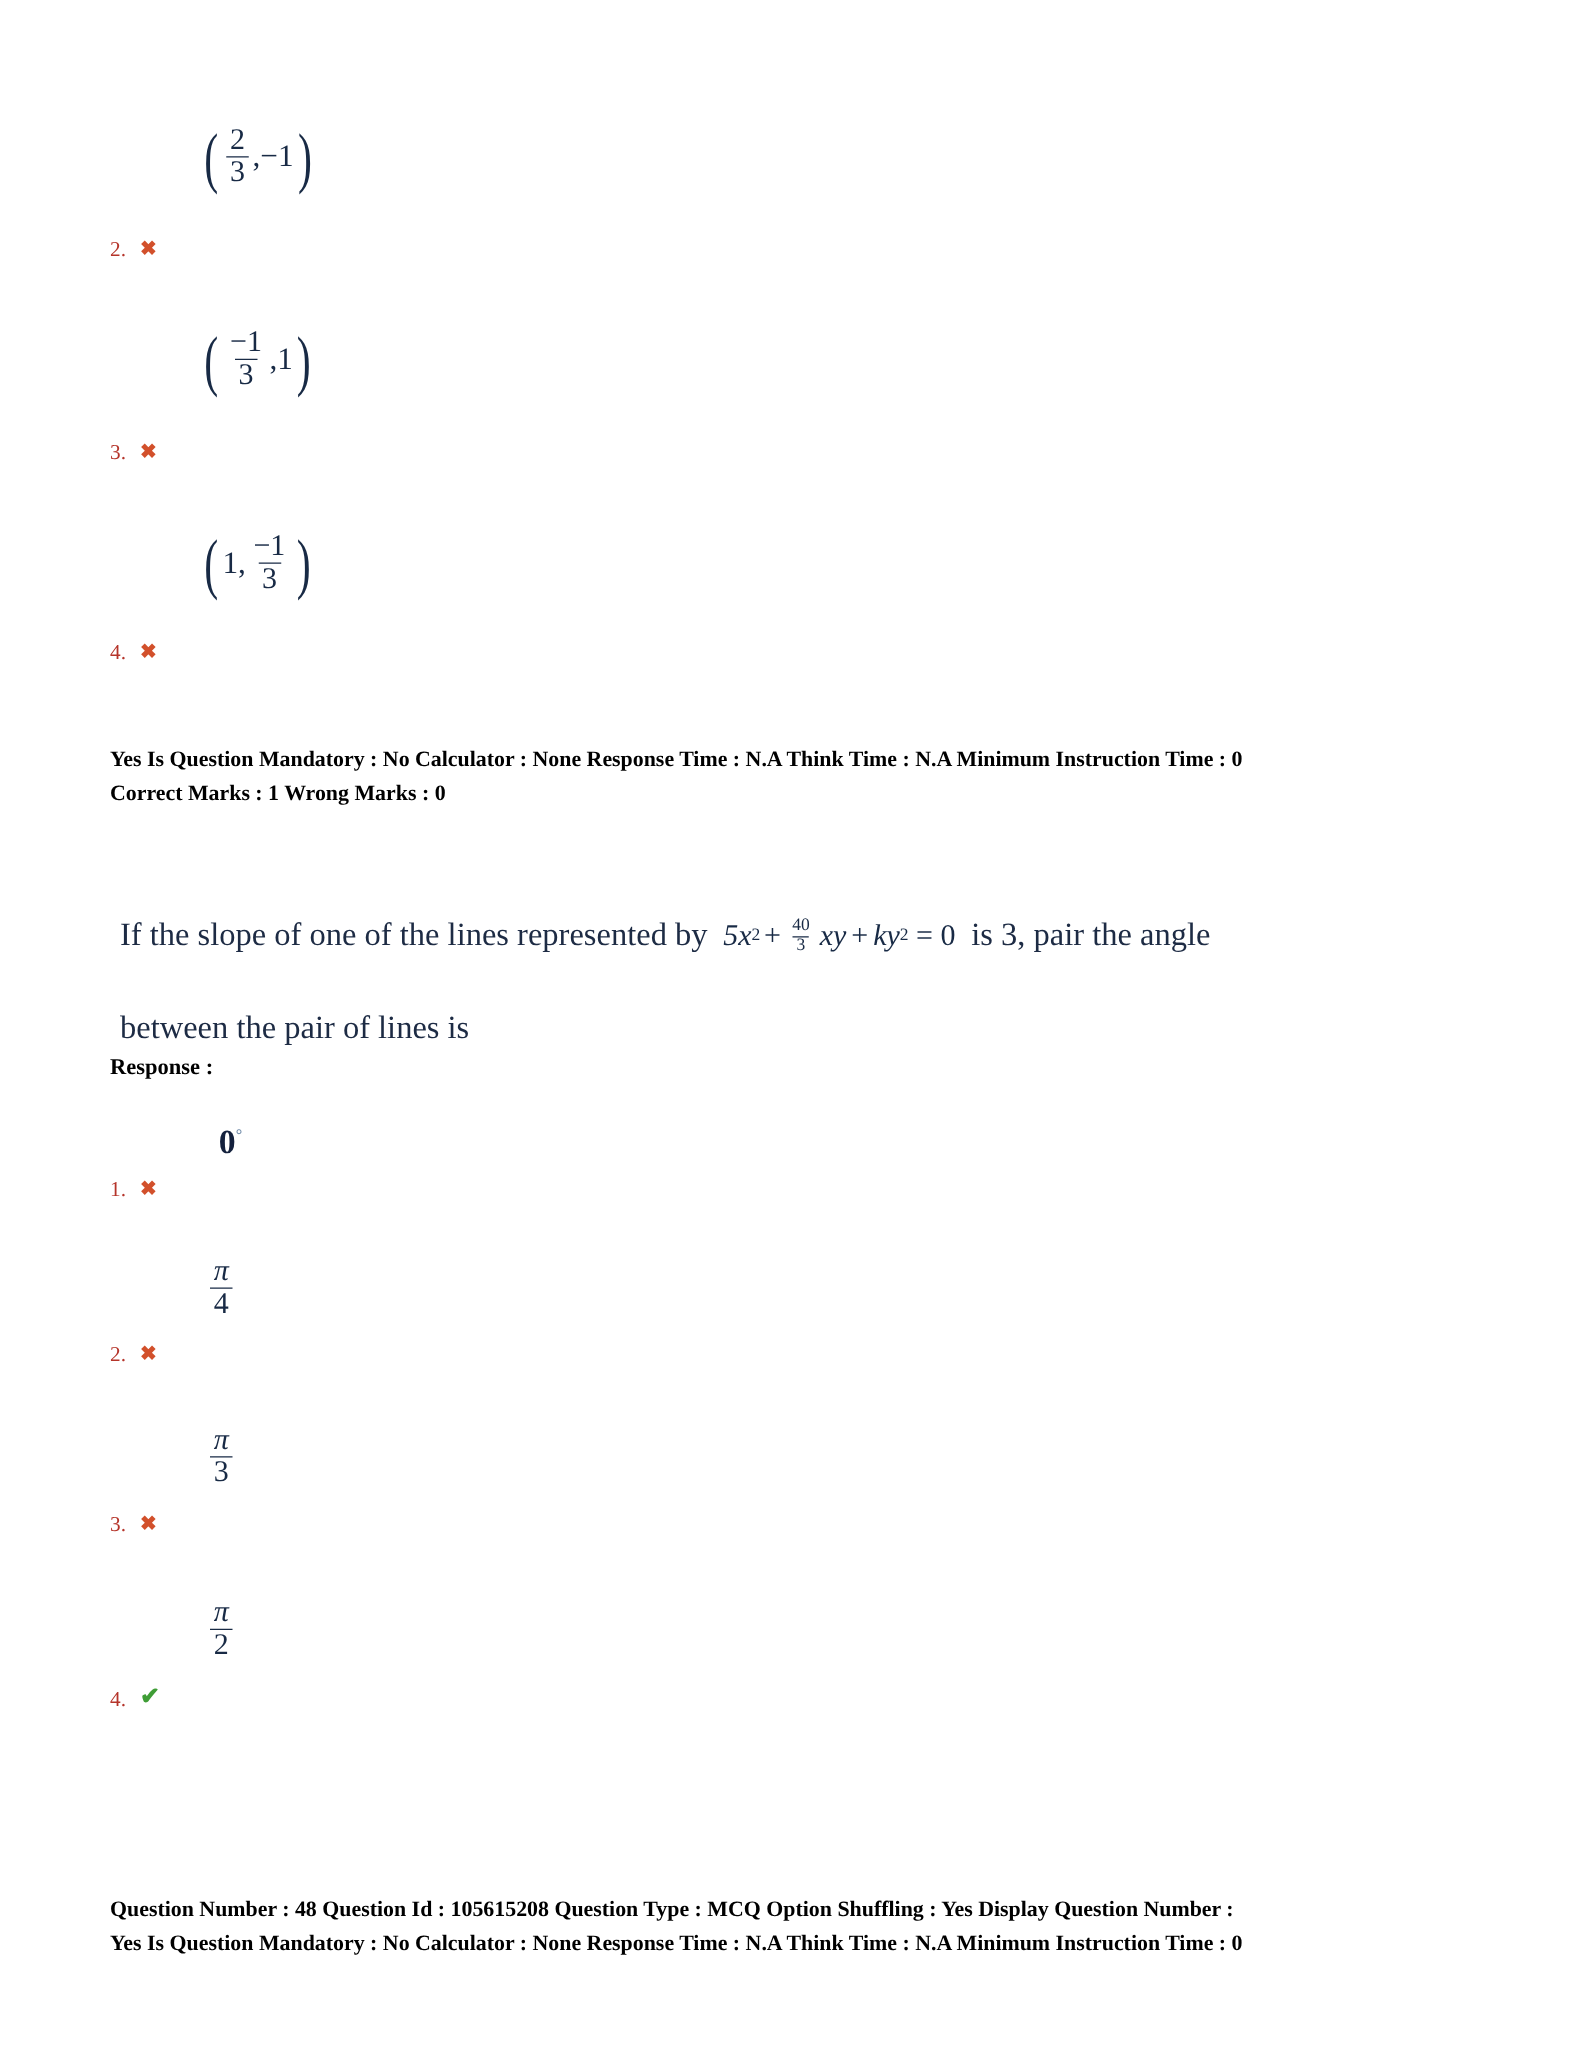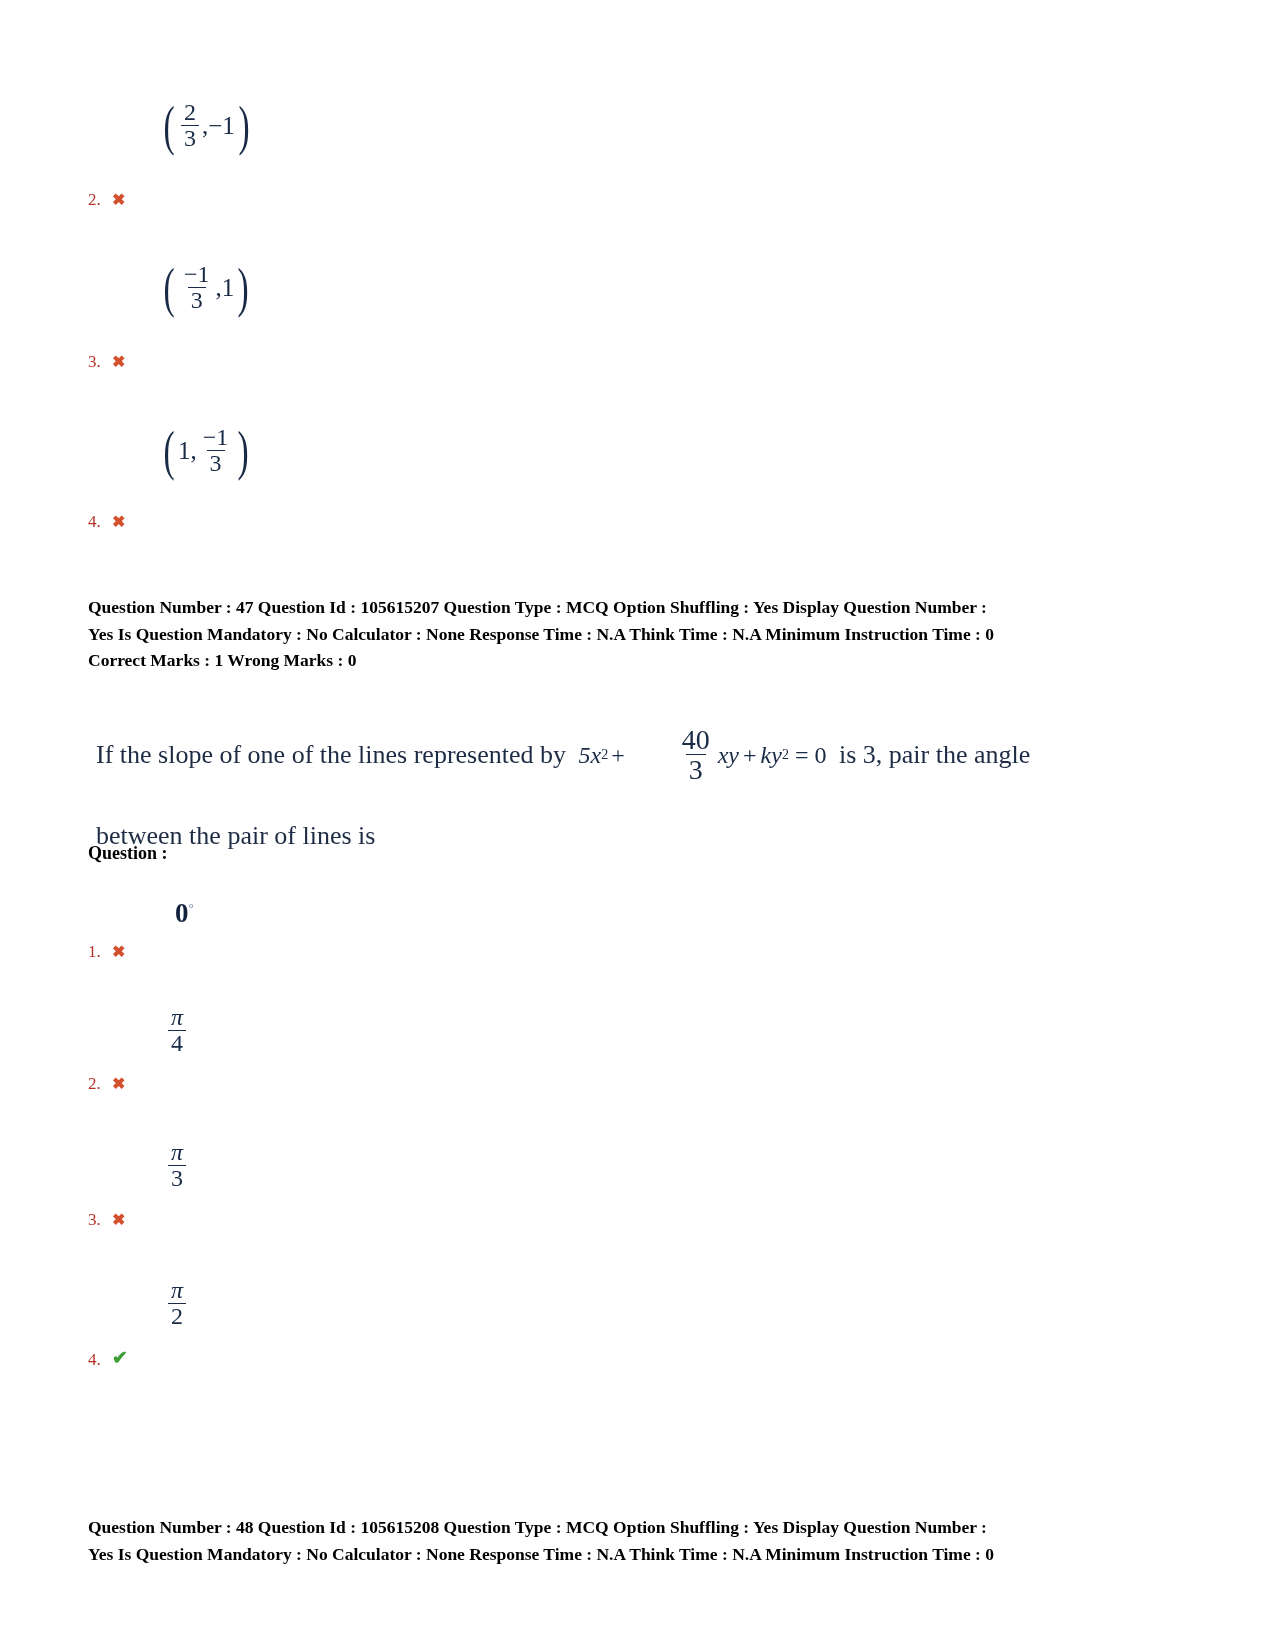--- a/index.html
+++ b/index.html
@@ -79,21 +79,21 @@
   }
   .frac .num {
     padding: 0 3px;
     font-size: 24px;
   }
   .frac .den {
     padding: 0 3px;
     font-size: 24px;
     border-top: 1.6px solid #182a45;
   }
-  .frac.small .num, .frac.small .den { font-size: 28px; margin-left: 48px; }
+  .frac.small .num, .frac.small .den { font-size: 14px; }
   .ital { font-style: italic; }
 
   
   .meta {
     position: absolute;
     left: 88px;
     width: 1050px;
     font-family: "Liberation Serif", serif;
     font-weight: bold;
     font-size: 17.5px;
@@ -178,21 +178,20 @@
           <span class="den">3</span>
         </span>
         <span class="paren">)</span>
       </span>
     </div>
     <div class="opt-num" style="top:512px;">4.</div>
     <div class="opt-mark mark-wrong" style="top:514px;">✖</div>
   </div>
 
   <div class="meta" style="top:594px;">
-    <div>Question Number : 47 Question Id : 105615207 Question Type : MCQ Option Shuffling : Yes Display Question Number :</div>
     <div>Yes Is Question Mandatory : No Calculator : None Response Time : N.A Think Time : N.A Minimum Instruction Time : 0</div>
     <div>Correct Marks : 1 Wrong Marks : 0</div>
   </div>
 
   <div class="stem" style="top:725px;">
     <span>If the slope of one of the lines represented by</span>
     <span class="math" style="font-size:24px; margin:0 6px;">
       <span class="ital">5x</span>
         <sup style="font-size:14px;">2</sup>
       <span style="margin:0 3px;">+</span>
@@ -203,21 +202,21 @@
       <span class="ital" style="margin-left:2px;">xy</span>
       <span style="margin:0 4px;">+</span>
       <span class="ital">ky</span>
         <sup style="font-size:14px;">2</sup>
       <span style="margin-left:6px;">= 0</span>
     </span>
     <span>is 3, pair the angle</span>
     <span class="line2">between the pair of lines is</span>
   </div>
 
-  <div class="options-label" style="top:843px;">Question :</div>
+  <div class="options-label" style="top:843px;">Response :</div>
 
   <div class="opt-row">
     <div class="opt-body" style="top:898px; left:175px; font-size:27px; font-weight:bold; color:#14213d;">
       <span>0</span><span class="deg">°</span>
     </div>
     <div class="opt-num" style="top:942px;">1.</div>
     <div class="opt-mark mark-wrong" style="top:944px;">✖</div>
   </div>
 
   <div class="opt-row">

